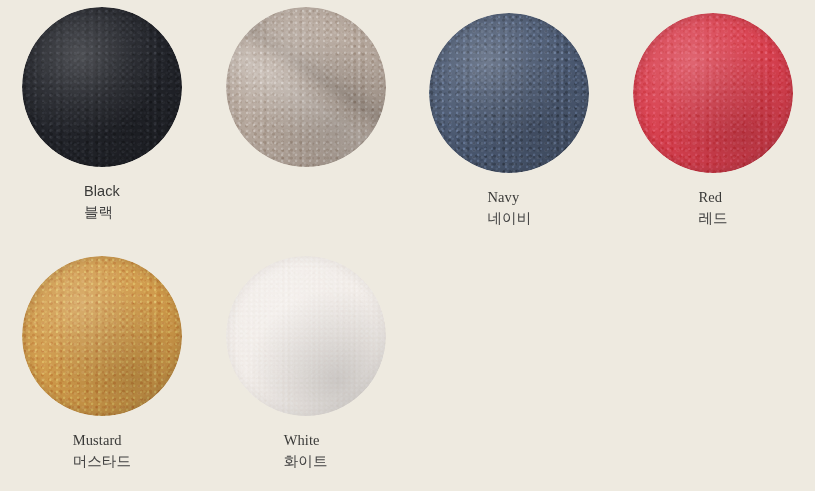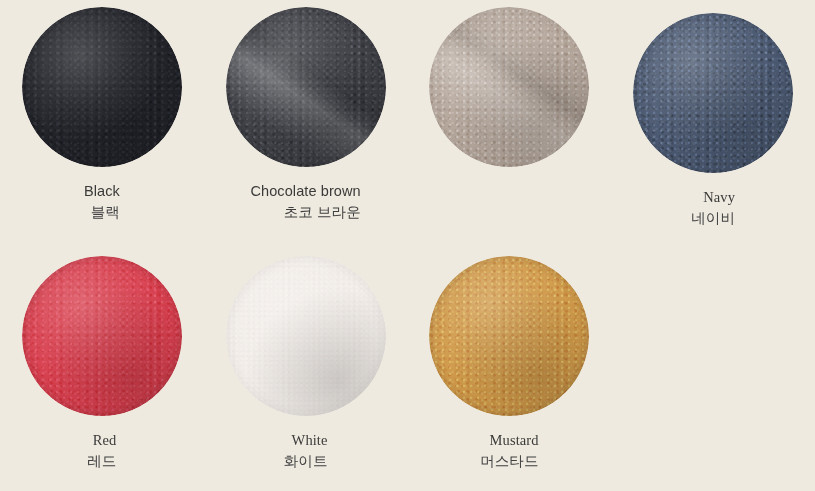--- a/index.html
+++ b/index.html
@@ -133,21 +133,21 @@
     border-radius: 50%;
     box-shadow: inset 0 0 10px 2px rgba(0,0,0,0.13);
     pointer-events: none;
   }
   .disc.light .edge {
     box-shadow: inset 0 0 12px 2px rgba(0,0,0,0.055);
   }
 
   .labels {
     margin-top: 14px;
-    text-align: right;
+    text-align: left;
     line-height: 1.42;
   }
   .label-en {
     display: block;
     font-size: 14.5px;
     color: #3A3A38;
     letter-spacing: 0.1px;
   }
   .label-ko {
     display: block;
@@ -171,36 +171,20 @@
         <div class="shade"></div>
         <div class="edge"></div>
       </div>
     </div>
     <div class="labels">
       <span class="label-en">Black</span>
       <span class="label-ko">블랙</span>
     </div>
   </div>
 
-  <div class="swatch-cell">
-    <div class="disc-wrap">
-      <div class="disc creased">
-        <div class="base" style="background:#3F4046"></div>
-        <div class="grain"></div>
-        <div class="grain2"></div>
-        <div class="crease"></div>
-        <div class="shade"></div>
-        <div class="edge"></div>
-      </div>
-    </div>
-    <div class="labels">
-      <span class="label-en">Chocolate brown</span>
-      <span class="label-ko">초코 브라운</span>
-    </div>
-  </div>
 
 
   <div class="swatch-cell">
     <div class="disc-wrap">
       <div class="disc light creased">
         <div class="base" style="background:#B6A89D"></div>
         <div class="grain"></div>
         <div class="grain2"></div>
         <div class="crease"></div>
         <div class="shade"></div>
@@ -238,45 +222,45 @@
       </div>
     </div>
     <div class="labels">
       <span class="label-en">Red</span>
       <span class="label-ko">레드</span>
     </div>
   </div>
 
   <div class="swatch-cell r2">
     <div class="disc-wrap">
+      <div class="disc">
+        <div class="base" style="background:#D09A4A"></div>
+        <div class="grain"></div>
+        <div class="grain2"></div>
+        <div class="crease"></div>
+        <div class="shade"></div>
+        <div class="edge"></div>
+      </div>
+    </div>
+    <div class="labels">
+      <span class="label-en">Mustard</span>
+      <span class="label-ko">머스타드</span>
+    </div>
+  </div>
+
+  <div class="swatch-cell r2">
+    <div class="disc-wrap">
       <div class="disc fine light">
         <div class="base" style="background:#F2EDE9"></div>
         <div class="grain"></div>
         <div class="grain2"></div>
         <div class="crease"></div>
         <div class="shade"></div>
         <div class="edge"></div>
       </div>
     </div>
     <div class="labels">
       <span class="label-en">White</span>
       <span class="label-ko">화이트</span>
     </div>
   </div>
 
-  <div class="swatch-cell r2">
-    <div class="disc-wrap">
-      <div class="disc">
-        <div class="base" style="background:#D09A4A"></div>
-        <div class="grain"></div>
-        <div class="grain2"></div>
-        <div class="crease"></div>
-        <div class="shade"></div>
-        <div class="edge"></div>
-      </div>
-    </div>
-    <div class="labels">
-      <span class="label-en">Mustard</span>
-      <span class="label-ko">머스타드</span>
-    </div>
-  </div>
-
 </div>
 
 </body></html>

